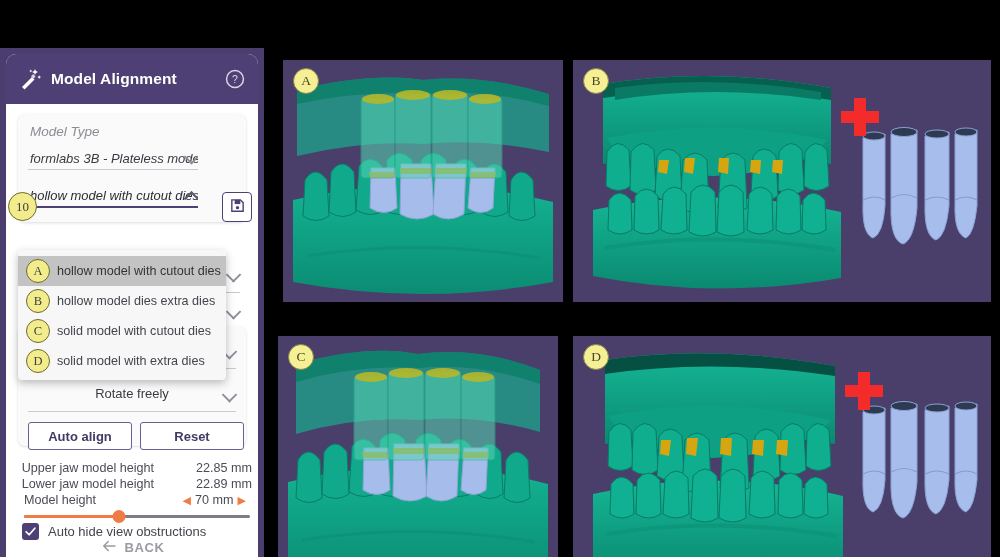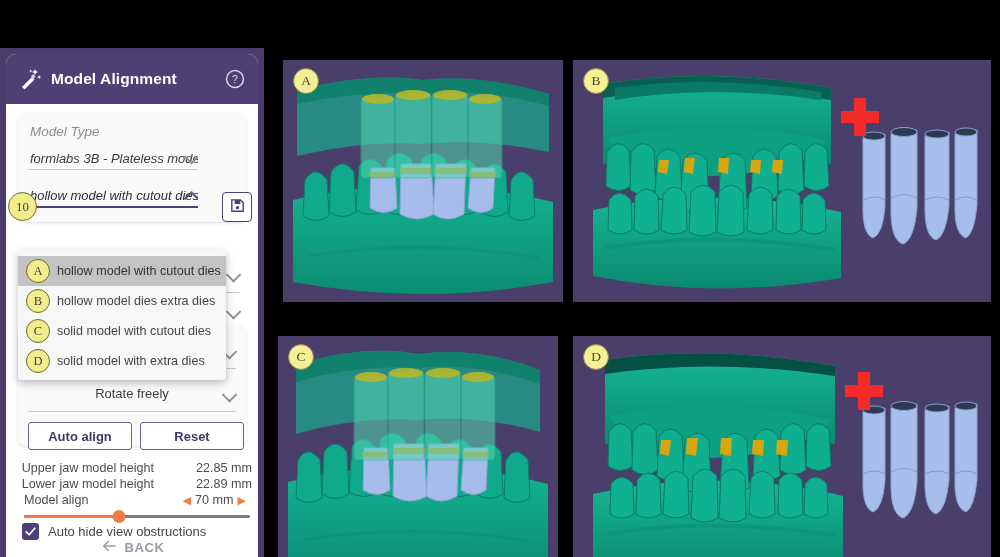--- a/index.html
+++ b/index.html
@@ -278,21 +278,21 @@
             <span>Upper jaw model height</span>
             <span class="v">22.85 mm</span>
           </div>
           <div class="ro">
             <span>Lower jaw model height</span>
             <span class="v">22.89 mm</span>
           </div>
         </div>
 
         <div class="mh-row">
-          <span>Model align</span>
+          <span>Model height</span>
           <span class="sp"></span>
           <span class="arr">◀</span>
           <span class="v">70 mm</span>
           <span class="arr">▶</span>
         </div>
 
         <div class="slider">
           <div class="track"></div>
           <div class="fill" style="width: 42%;"></div>
           <div class="thumb" style="left: 42%;"></div>

